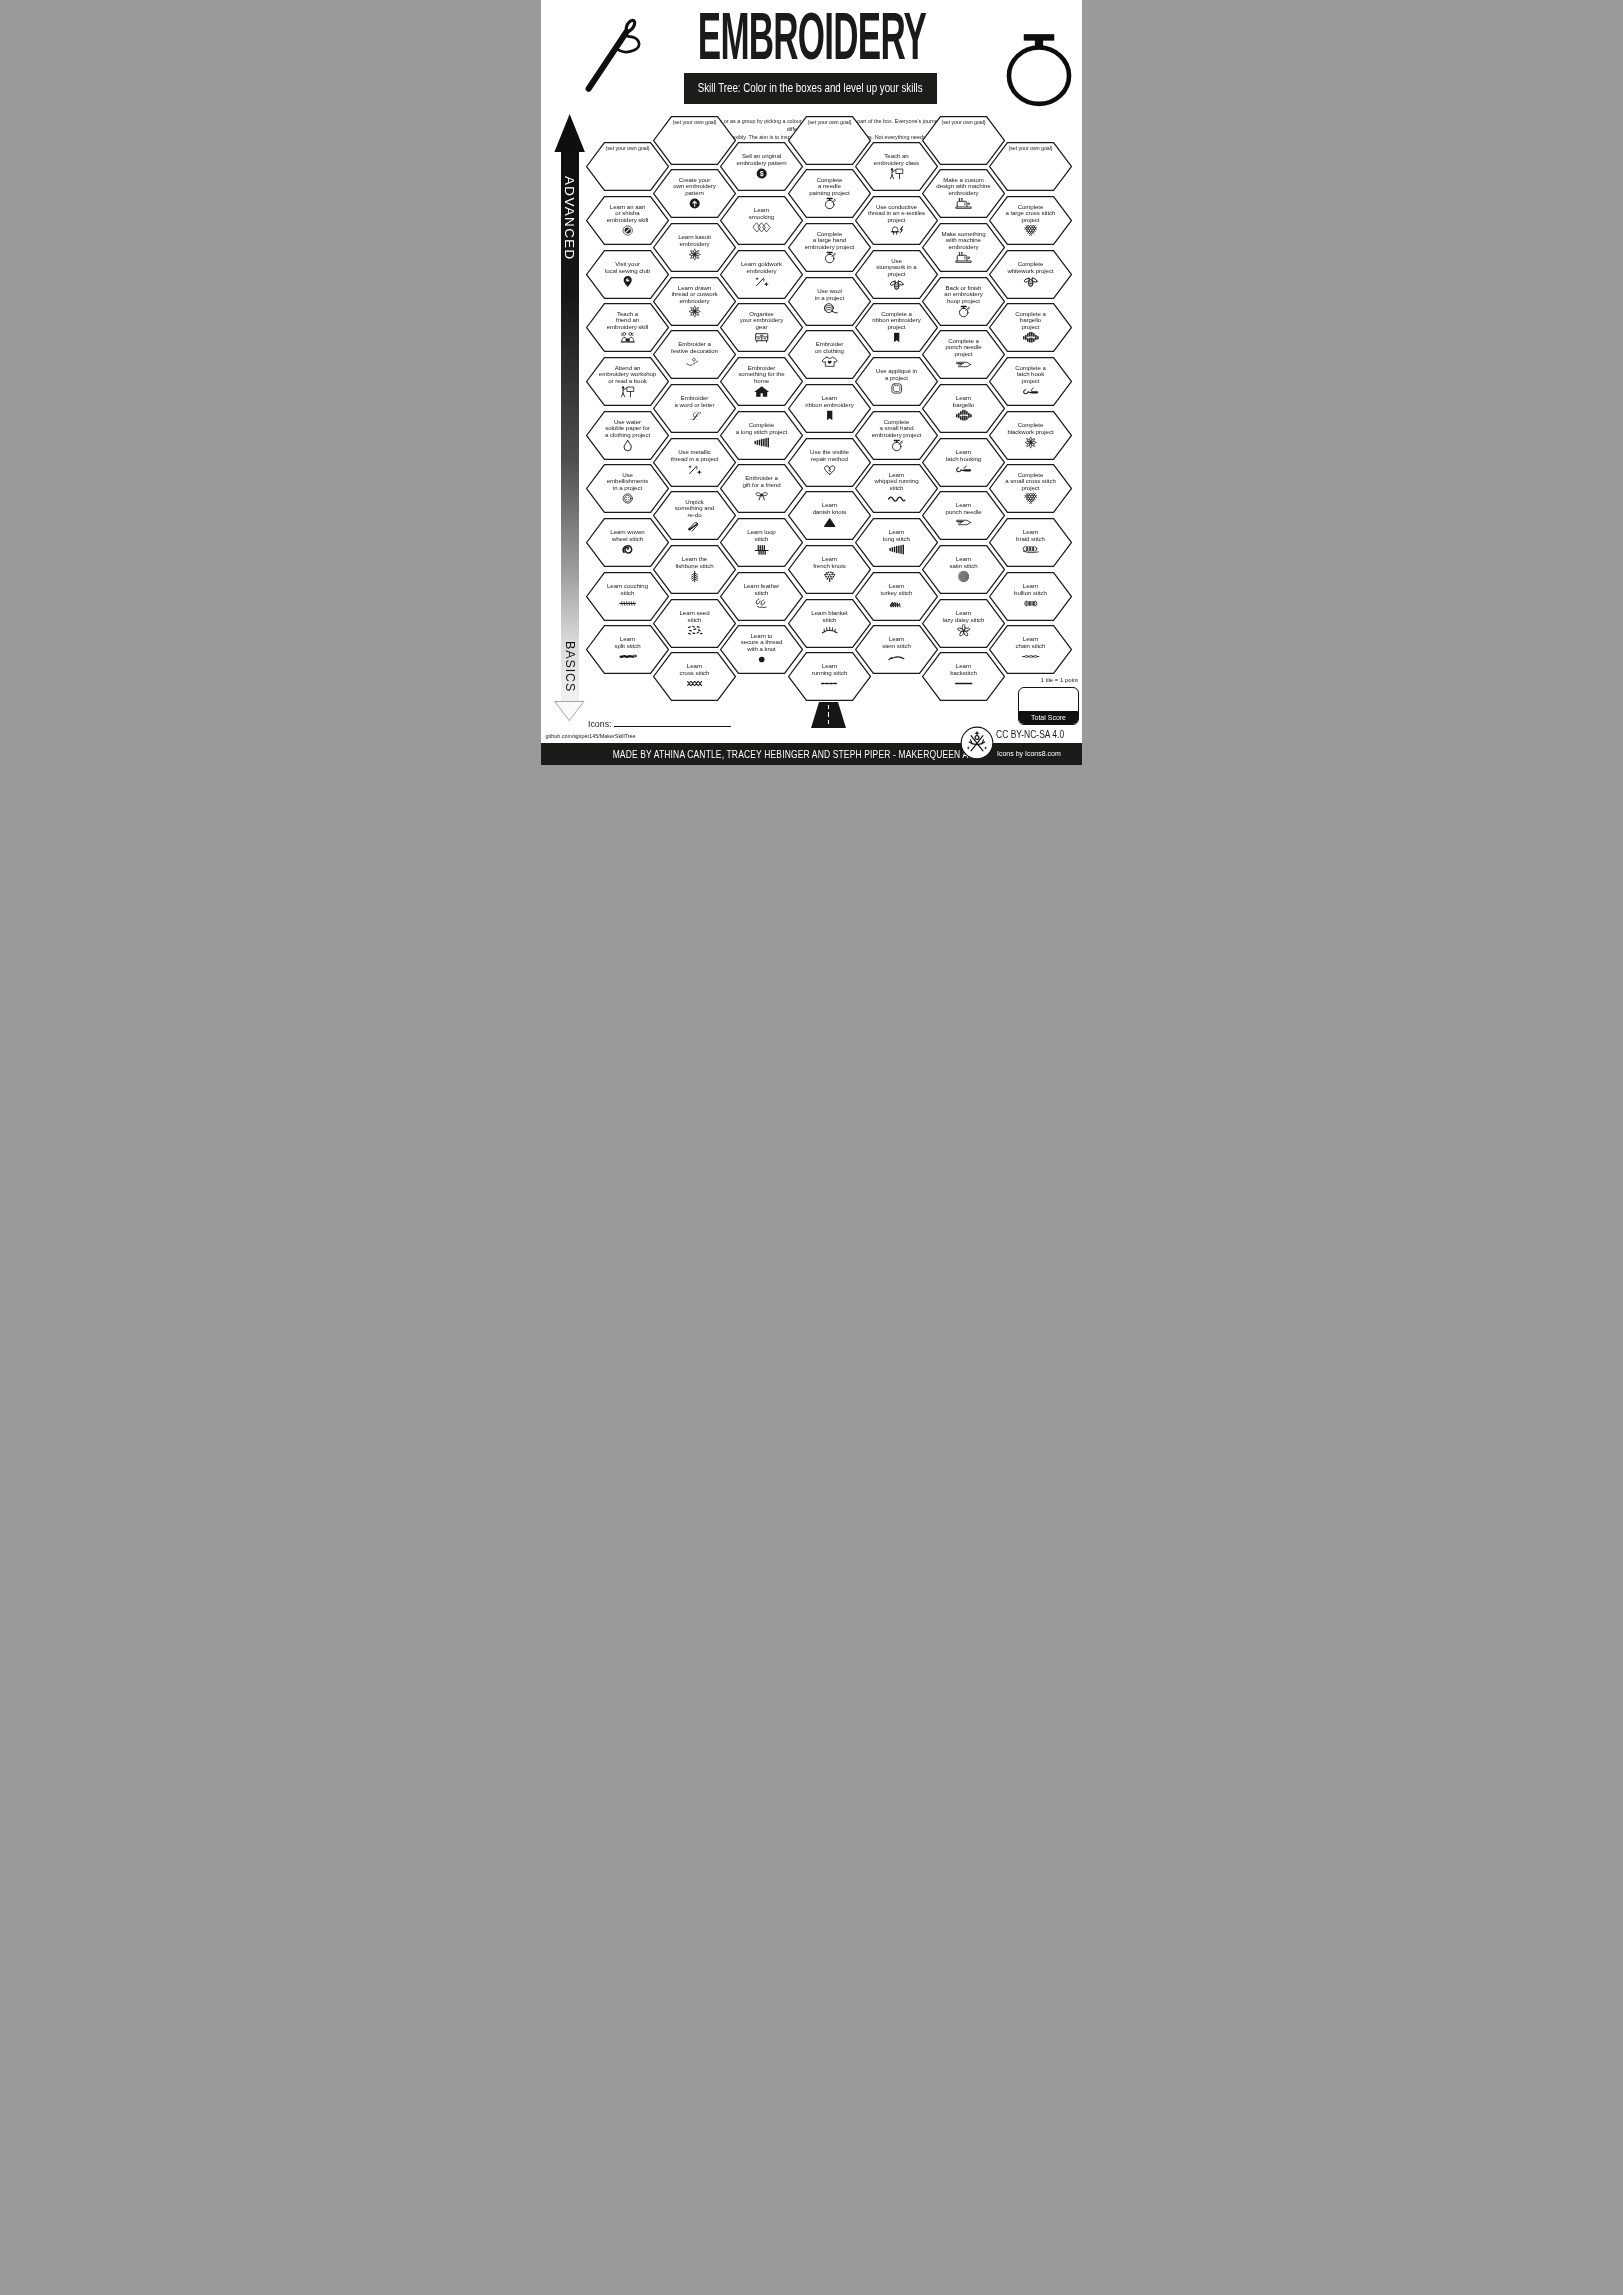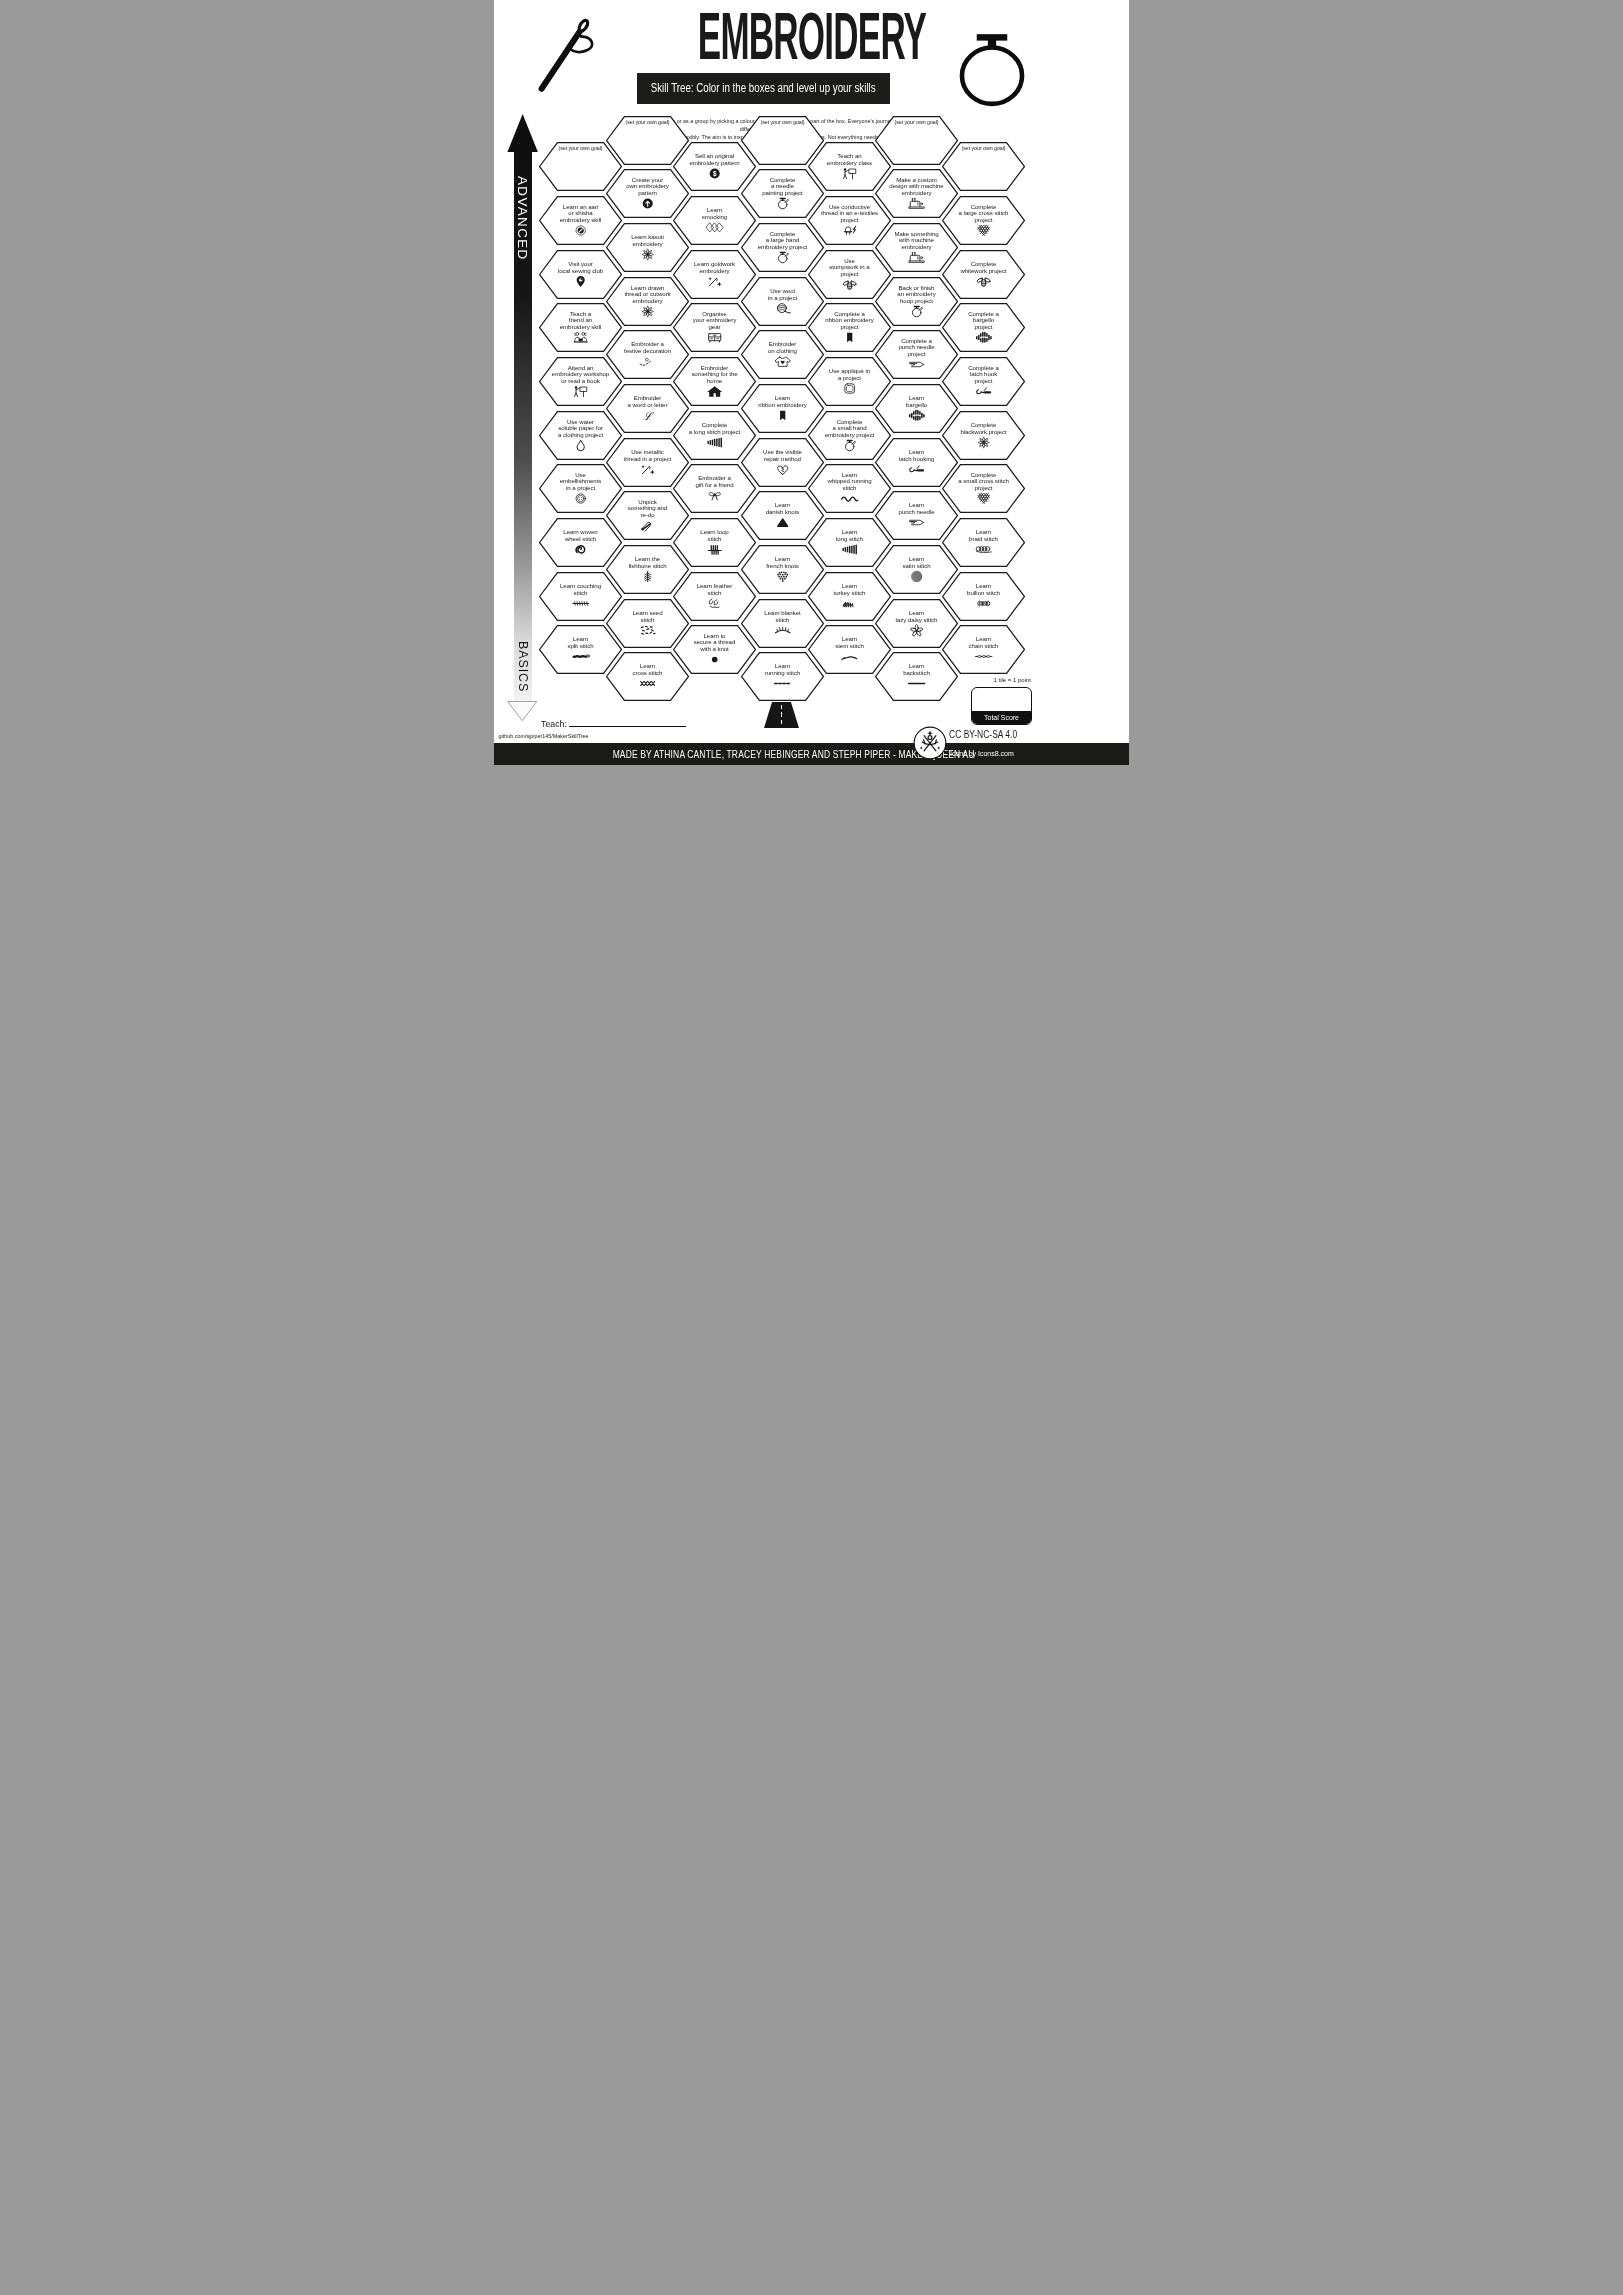--- a/index.html
+++ b/index.html
@@ -1,16 +1,16 @@
 <!DOCTYPE html>
 <html style="font-size:7.4px"><head>
 <meta charset="utf-8">
 <style>
   html,body{margin:0;padding:0;background:#9a9a9a;}
-  #page{position:relative;width:635px;height:765px;margin:0 auto;background:#ffffff;
+  #page{position:relative;width:541px;height:765px;margin:0 auto;background:#ffffff;
         font-family:"Liberation Sans",sans-serif;color:#1a1a1a;overflow:hidden;}
   
   #title{position:absolute;top:2.8px;left:50%;transform:translateX(-50%) scaleX(.53);
          transform-origin:center top;font-size:66px;font-weight:bold;line-height:1;
          letter-spacing:-1.4px;white-space:nowrap;}
   #subtitle-bar{position:absolute;left:143px;top:73px;width:253px;height:30.5px;background:#1c1c1b;
          display:flex;align-items:center;justify-content:center;}
   #subtitle-bar span{color:#fff;font-size:12.5px;white-space:nowrap;transform:scaleX(.78);}
   #desc{position:absolute;left:132px;top:117px;width:278px;text-align:center;font-size:5.4px;
         line-height:1.5;white-space:pre-line;color:#222;}
@@ -1377,21 +1377,21 @@
   <div id="road">
       <i></i>
     </div>
 
   <div id="score-note">1 tile = 1 point</div>
   <div id="score-box">
     <div id="score-band">Total Score</div>
   </div>
 
   <div id="name-row">
-    <span>Teach:</span>
+    <span>Icons:</span>
     <span id="name-line"></span>
   </div>
   <div id="repo">github.com/sjpiper145/MakerSkillTree</div>
   <div id="credit-bar">
     <span>MADE BY ATHINA CANTLE, TRACEY HEBINGER AND STEPH PIPER  -  MAKERQUEEN AU</span>
   </div>
   <div id="license">CC BY-NC-SA 4.0</div>
   <div id="icons8">Icons by Icons8.com</div>
   <svg id="logo" viewBox="0 0 74 74">
     <circle cx="37" cy="37" r="34.5" fill="#fff" stroke="#141414" stroke-width="2.4"></circle>

